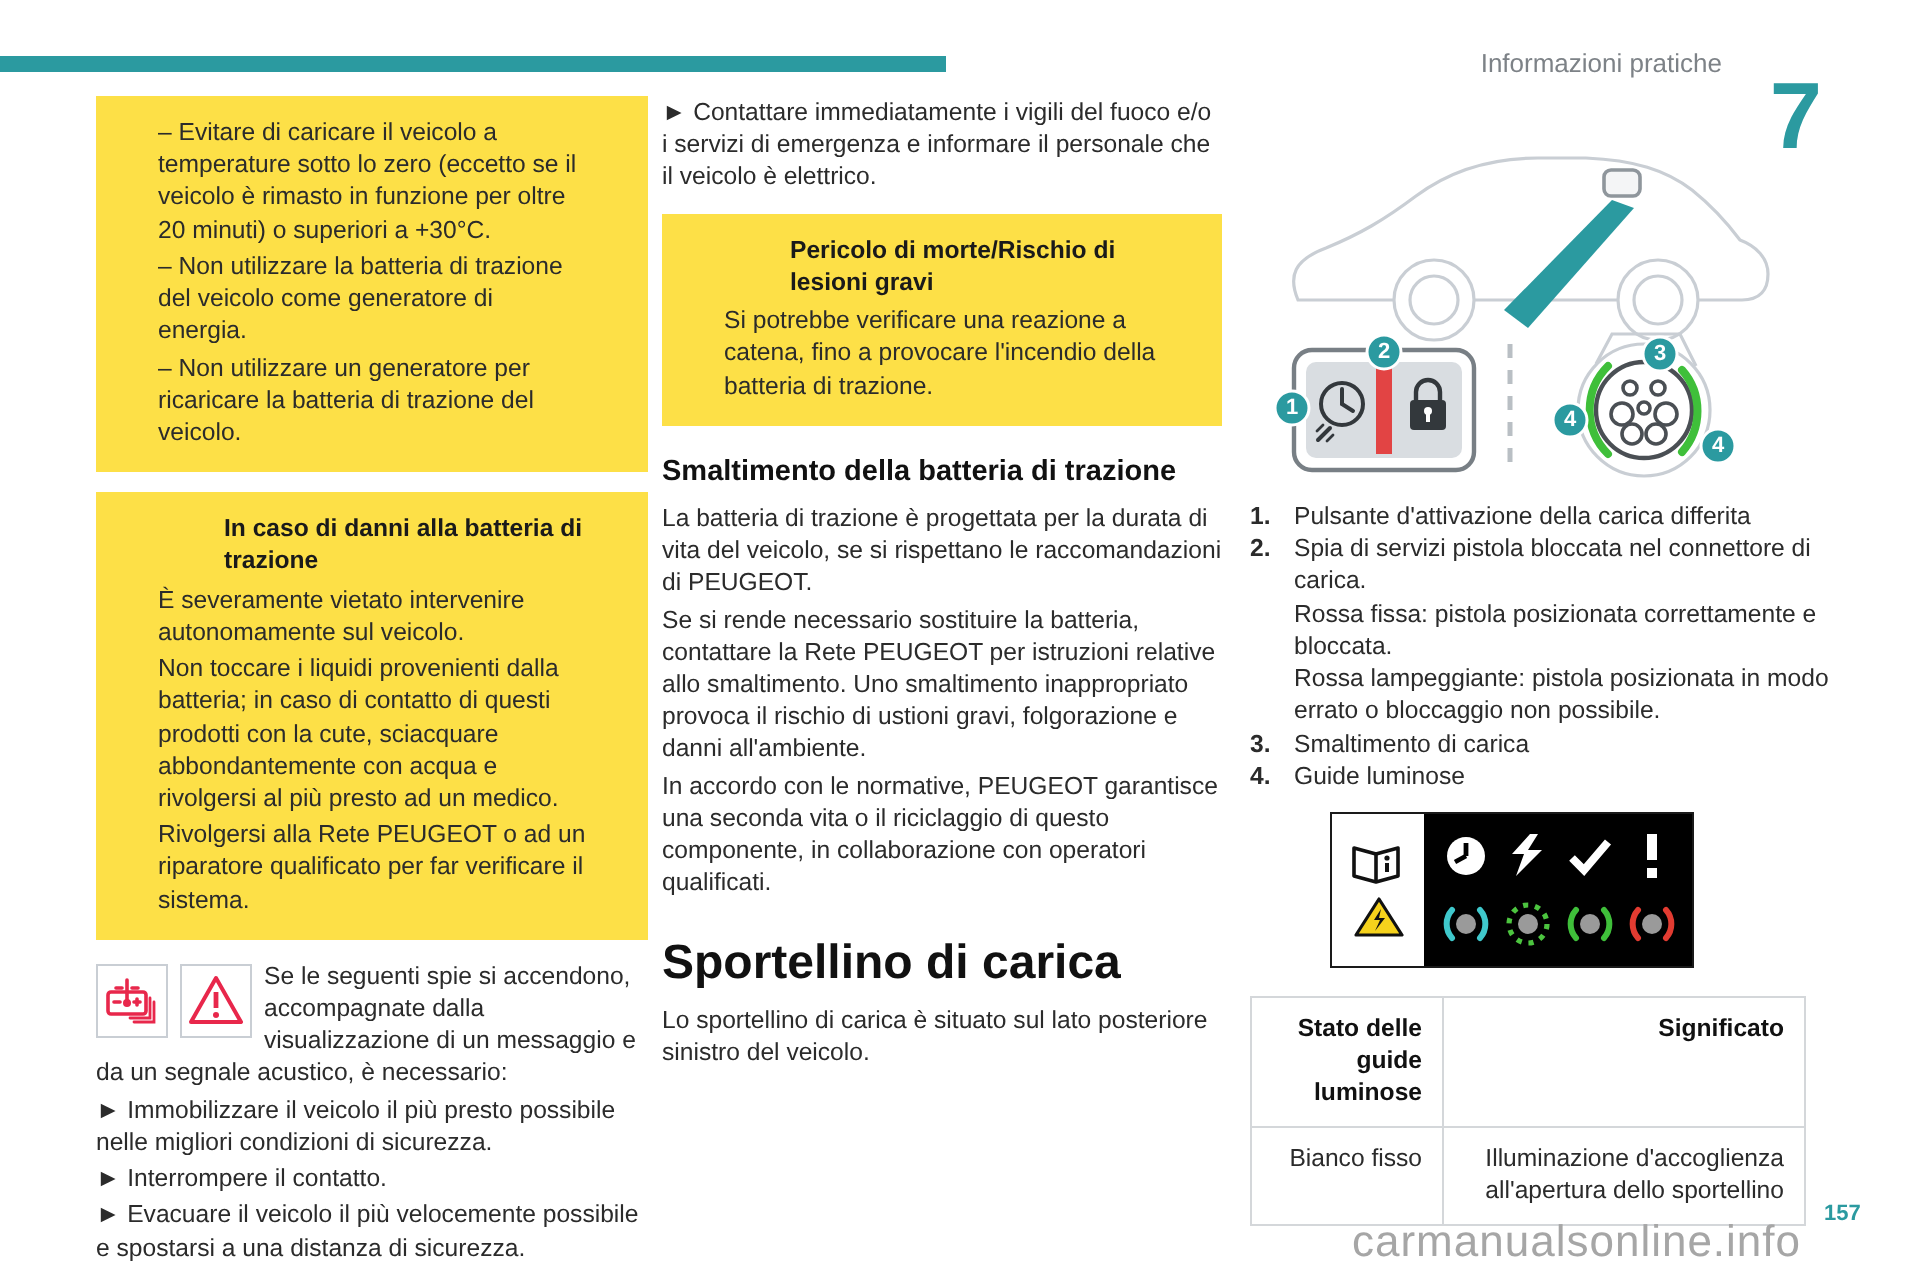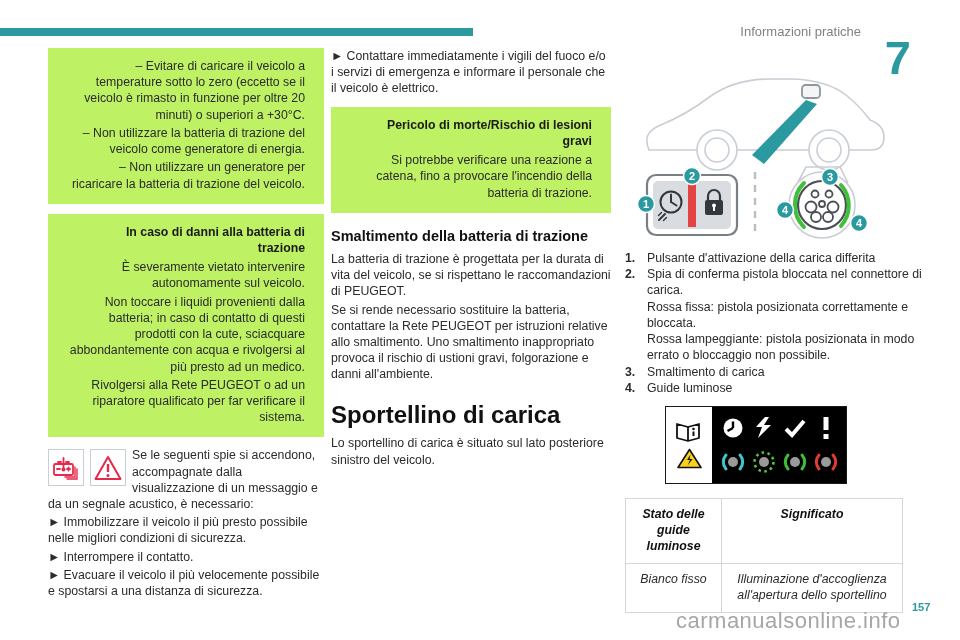--- a/index.html
+++ b/index.html
@@ -9,21 +9,21 @@
 
   .topbar { position:absolute; left:0; top:28px; width:473px; height:8px; background:#2b9aa0; }
   .hdr-label { position:absolute; top:24px; right:76px; font-size:13px; color:#7d8287; }
   .chapter-num { position:absolute; top:34px; right:26px; font-size:47px; font-weight:bold; color:#2b9aa0; line-height:1; }
 
   .col { position:absolute; top:48px; font-size:12.3px; line-height:1.32; }
   .col1 { left:48px;  width:276px; }
   .col2 { left:331px; width:280px; }
   .col3 { left:625px; width:312px; top:46px; }
 
-  .graybox { background:#bef264; padding:10px 19px; margin-bottom:10px;text-align:right; }
+  .graybox { background:#fde047; padding:10px 31px; margin-bottom:10px; }
   .graybox p { margin-bottom:2px; }
   .boxtitle { display:flex; gap:24px; margin-bottom:3px; }
   .boxtitle .ttl { font-weight:bold; color:#1a1a1a; }
 
   .excl-icon { flex:0 0 auto; width:9px; margin-top:2px; }
   .excl-bar { width:8px; height:17px; background:#e8274b; border-radius:2px; }
   .excl-dot { width:8px; height:6px; background:#e8274b; border-radius:1.5px; margin-top:3px; }
 
   h2.sec { font-size:14.5px; font-weight:bold; color:#111; margin:14px 0 6px 0; line-height:1.25; }
   h1.big { font-size:24px; font-weight:bold; color:#111; margin:16px 0 5px 0; }
@@ -36,21 +36,21 @@
   
   .diagram { display:block; }
 
   
   .spie-panel { display:flex; width:182px; height:78px; border:1.5px solid #1a1a1a; margin:10px 0 0 40px; }
   .spie-left { width:46px; background:#fff; display:flex; flex-direction:column; align-items:center; justify-content:center; gap:5px; }
   .spie-right { flex:1; background:#000; display:grid; grid-template-columns:repeat(4,1fr); grid-template-rows:1fr 1fr; align-items:center; justify-items:center; padding:4px 5px; }
 
   
   table.gtable { border-collapse:collapse; width:278px; margin-top:14px; font-size:12.3px; }
-  table.gtable td, table.gtable th { border:1px solid #d4d7da; padding:8px 10px; vertical-align:top; text-align:center; line-height:1.3;font-style:italic; }
+  table.gtable td, table.gtable th { border:1px solid #d4d7da; padding:8px 10px; vertical-align:top; text-align:right; line-height:1.3; }
   table.gtable th { font-weight:bold; color:#111; }
   table.gtable td.c1, table.gtable th.c1 { width:96px; }
 
   .watermark { position:absolute; left:676px; top:608px; font-size:22px; color:#a6a6a6; letter-spacing:0.5px; }
   .pagenum { position:absolute; left:912px; top:601px; font-size:11px; font-weight:bold; color:#2b9aa0; z-index:2; }
 </style>
 </head>
 <body>
 
 <div class="page">
@@ -118,20 +118,21 @@
           <span class="excl-bar"></span><span class="excl-dot"></span>
         </span>
         <span class="ttl">Pericolo di morte/Rischio di lesioni gravi</span>
       </div>
       <p>Si potrebbe verificare una reazione a catena, fino a provocare l'incendio della batteria di trazione.</p>
     </div>
 
     <h2 class="sec">Smaltimento della batteria di trazione</h2>
     <p class="para">La batteria di trazione è progettata per la durata di vita del veicolo, se si rispettano le raccomandazioni di PEUGEOT.</p>
     <p class="para">Se si rende necessario sostituire la batteria, contattare la Rete PEUGEOT per istruzioni relative allo smaltimento. Uno smaltimento inappropriato provoca il rischio di ustioni gravi, folgorazione e danni all'ambiente.</p>
+    <p class="para">In accordo con le normative, PEUGEOT garantisce una seconda vita o il riciclaggio di questo componente, in collaborazione con operatori qualificati.</p>
 
     <h1 class="big">Sportellino di carica</h1>
     <p class="para">Lo sportellino di carica è situato sul lato posteriore sinistro del veicolo.</p>
   </div>
 
   <div class="col col3">
 
     <svg class="diagram" width="312" height="200" viewBox="0 0 312 200">
 
       <g stroke="#c9ced4" stroke-width="1.6" fill="none">
@@ -207,21 +208,21 @@
     </svg>
 
     <div style="margin-top:4px;">
       <div style="display:grid; grid-template-columns:22px 1fr;">
         <span style="font-weight:bold;">1.</span>
         <span>Pulsante d'attivazione della carica differita</span>
       </div>
       <div style="display:grid; grid-template-columns:22px 1fr;">
         <span style="font-weight:bold;">2.</span>
         <span>
-          <span style="display:block;">Spia di conferma pistola bloccata nel connettore di carica.</span>
+          <span style="display:block;">Spia di servizi pistola bloccata nel connettore di carica.</span>
           <span style="display:block;">Rossa fissa: pistola posizionata correttamente e bloccata.</span>
           <span style="display:block;">Rossa lampeggiante: pistola posizionata in modo errato o bloccaggio non possibile.</span>
         </span>
       </div>
       <div style="display:grid; grid-template-columns:22px 1fr;">
         <span style="font-weight:bold;">3.</span>
         <span>Smaltimento di carica</span>
       </div>
       <div style="display:grid; grid-template-columns:22px 1fr;">
         <span style="font-weight:bold;">4.</span>

